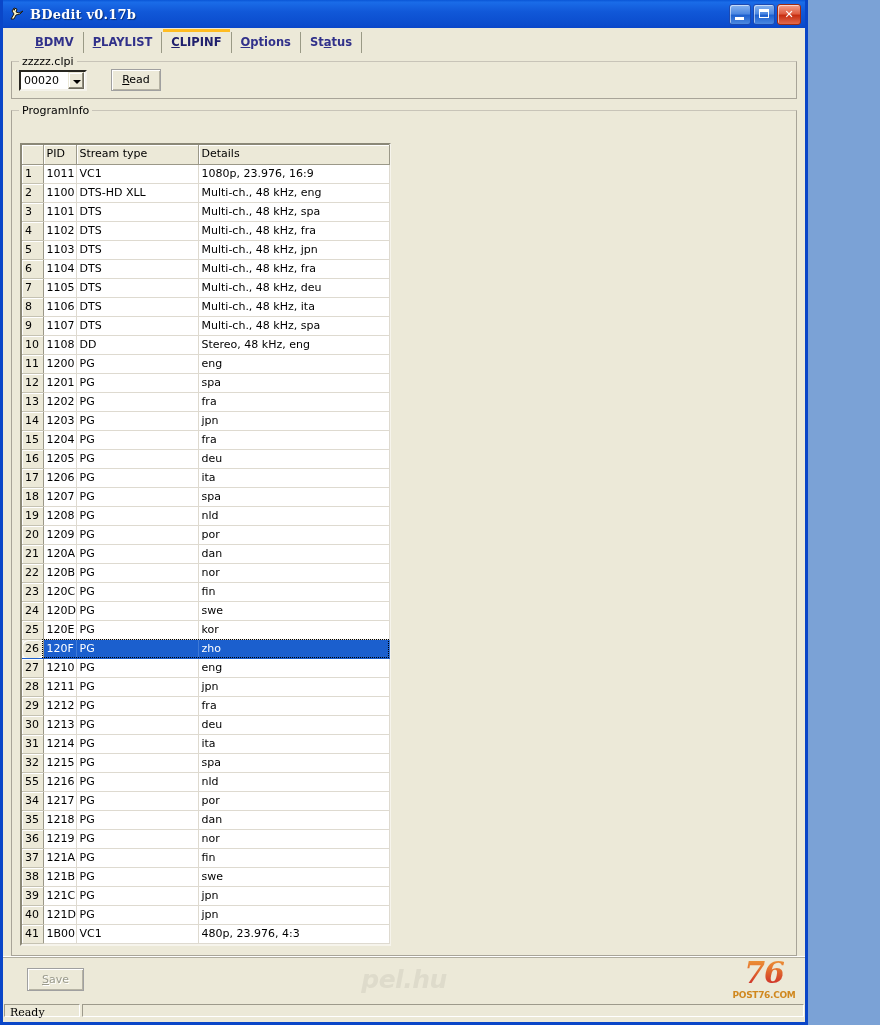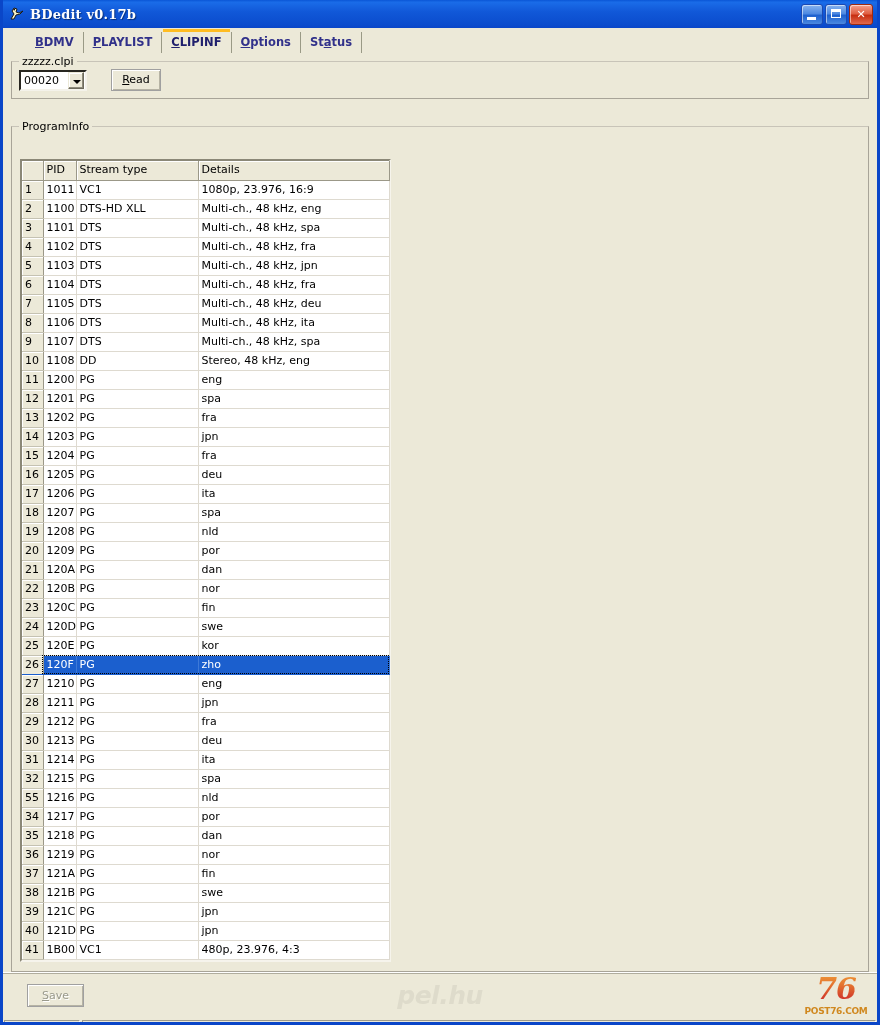--- a/index.html
+++ b/index.html
@@ -12,21 +12,21 @@
     height: 1025px;
     overflow: hidden;
     font-family: "DejaVu Sans", "Liberation Sans", sans-serif;
     font-size: 11px;
   }
 
   
   .window {
     position: absolute;
     left: 0; top: 0;
-    width: 880px;
+    width: 808px;
     height: 1025px;
     box-sizing: border-box;
     background: #ece9d8;
     border: 3px solid #0a46c8;
     border-top: none;
     display: flex;
     flex-direction: column;
   }
 
   
@@ -135,21 +135,21 @@
     position: absolute;
     left: 1px; right: 1px; top: -3px;
     height: 3px;
     background: #ffbc21;
   }
   .tab u { text-decoration: underline; }
 
   
   .groupbox {
     position: relative;
-    margin: 5px 8px 16px 8px;
+    margin: 5px 8px 0 8px;
     border: 1px solid #a8a498;
     border-top-color: #c8c4b8;
     padding: 9px 6px 6px 6px;
     flex: 0 0 auto;
   }
   .groupbox > .gb-title {
     position: absolute;
     top: -7px;
     left: 7px;
     background: #ece9d8;
@@ -280,20 +280,21 @@
   table.grid tbody tr.selected td {
     background: #1b5fce;
     color: #ffffff;
     border-bottom-color: #1b5fce;
     border-right-color: #3d79d8;
   }
   table.grid tbody tr.selected td.num {
     background: #ece9d8;
     color: #000;
     border-right: 1px solid #9b9888;
+    border-radius: 6px;
   }
 
   
   .grid-body-wrap { position: relative; }
   .focus-rect {
     position: absolute;
     pointer-events: none;
     border: 1px dotted #000;
     box-sizing: border-box;
   }

